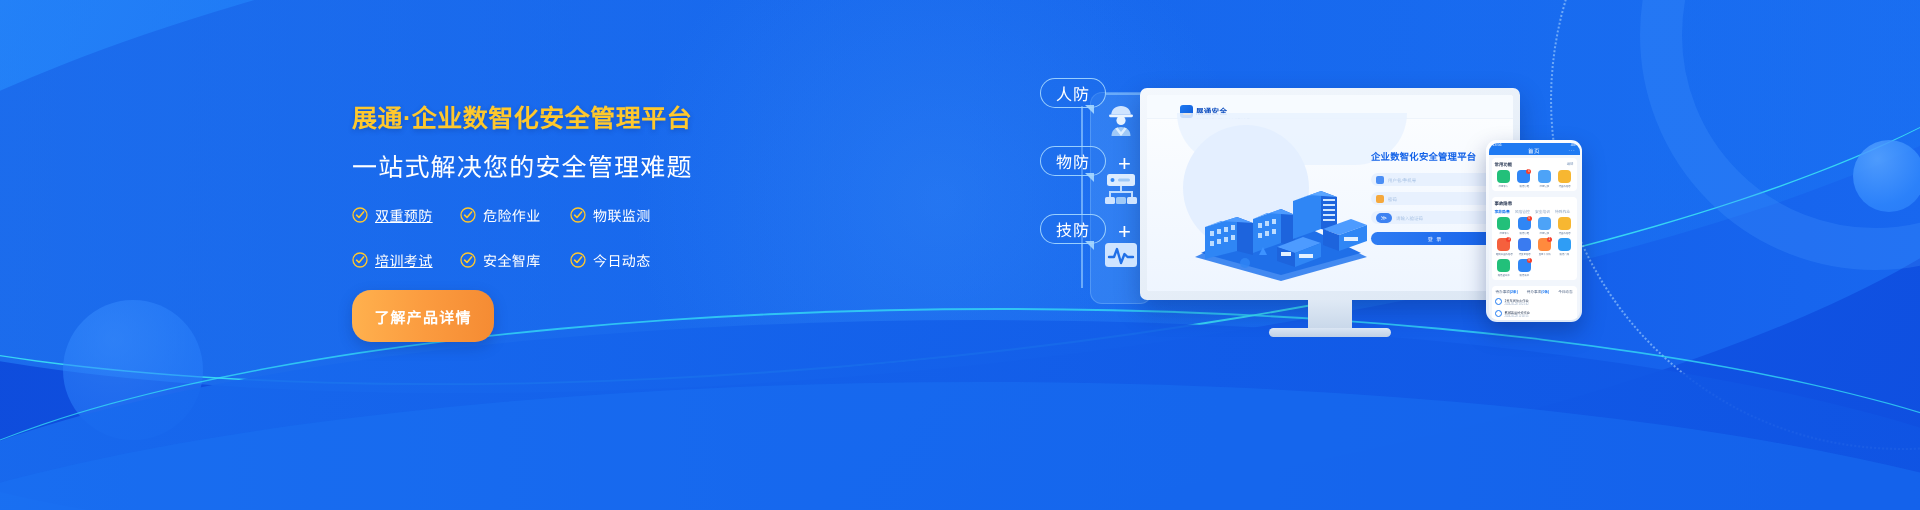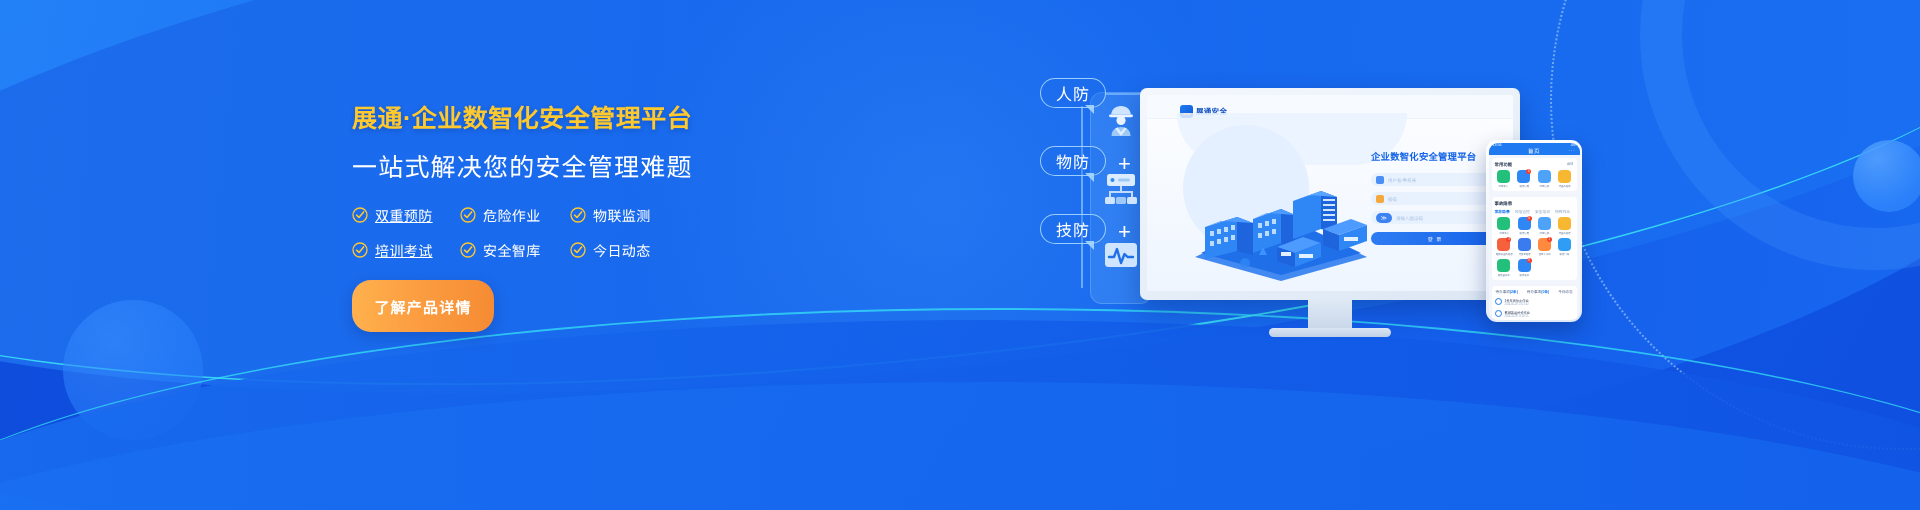--- a/index.html
+++ b/index.html
@@ -87,21 +87,21 @@
     letter-spacing:.5px; line-height:1.12; white-space:nowrap;
     text-shadow:0 2px 5px rgba(0,40,120,.30);
   }
   .subhead {
     margin-top:15px; font-size:25px; color:#ffffff;
     letter-spacing:1.2px; white-space:nowrap; font-weight:400;
   }
 
   .features { margin-top:22px; width:300px; }
   .feature-row { display:flex; }
-  .feature-row + .feature-row { margin-top:15px; }
+  .feature-row + .feature-row { margin-top:25px; }
   .feature {
     display:flex; align-items:center; color:#ffffff;
     font-size:14px; letter-spacing:.4px; white-space:nowrap;
   }
   .feature:nth-child(1){ width:108px;text-decoration:underline; }
   .feature:nth-child(2){ width:110px; }
   .check-icon { width:16px; height:16px; margin-right:7px; flex:0 0 auto; display:block; }
 
   .cta {
     margin-top:20px; display:inline-flex; align-items:center; justify-content:center;

